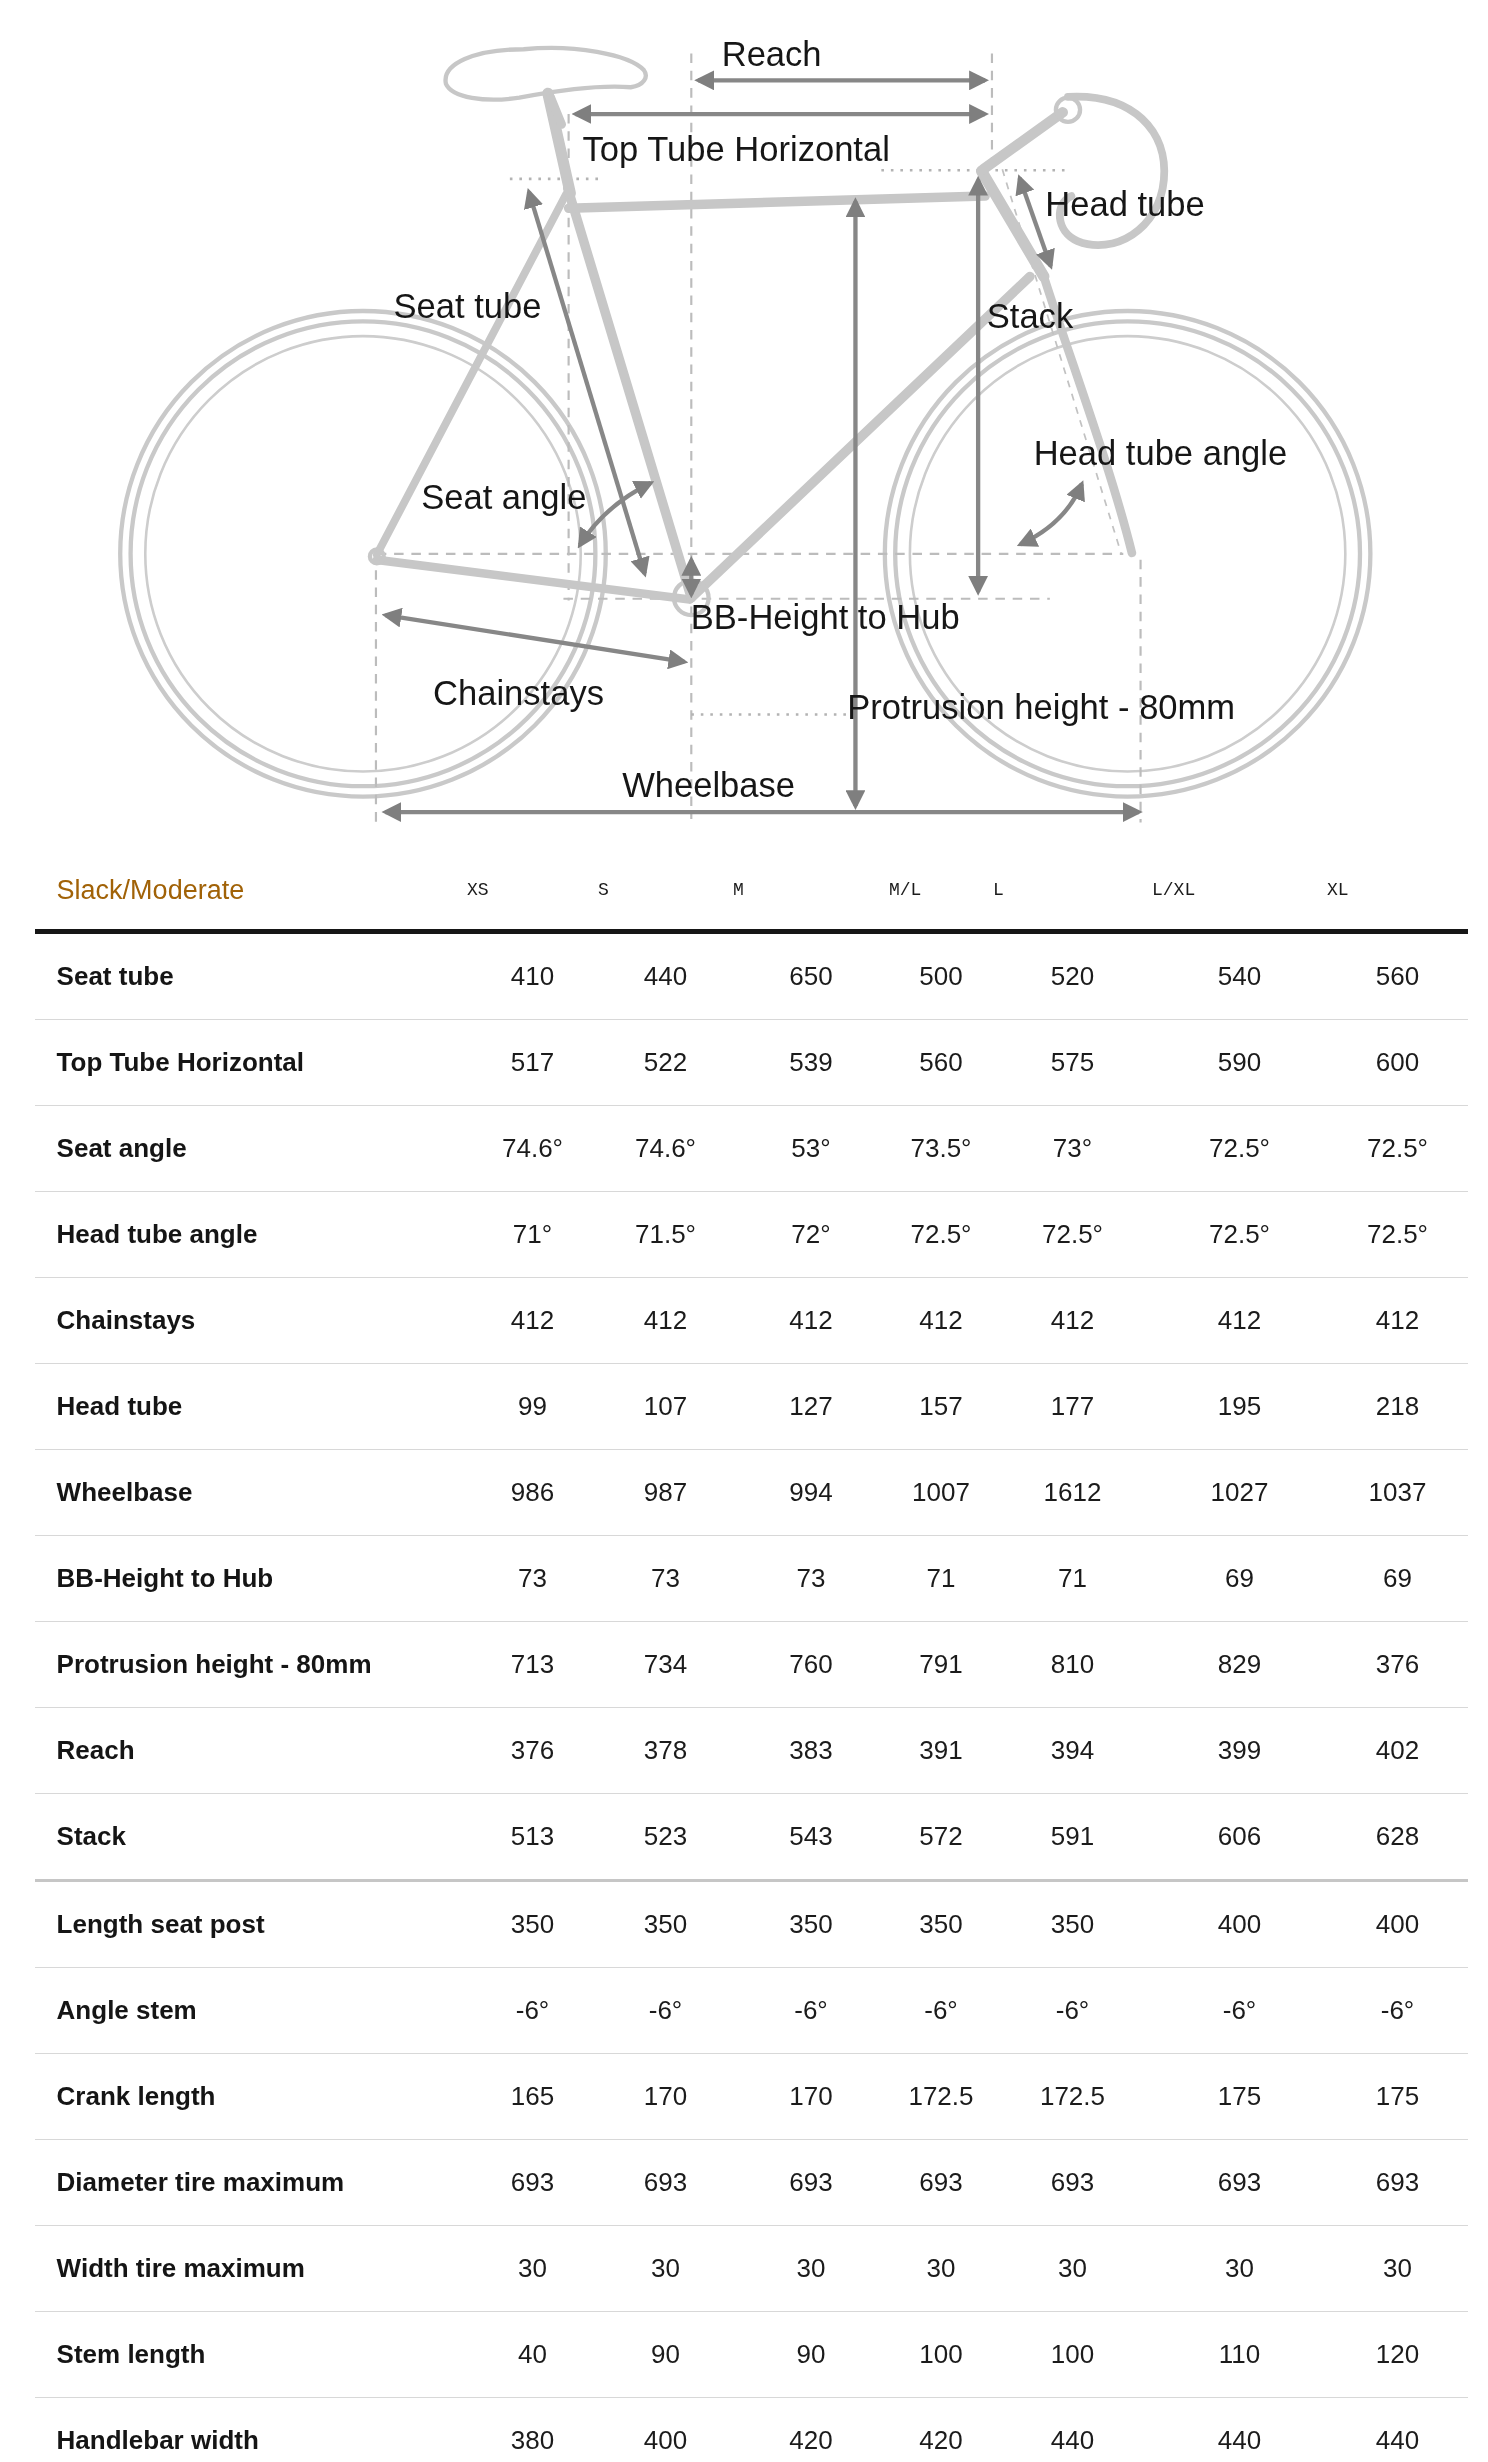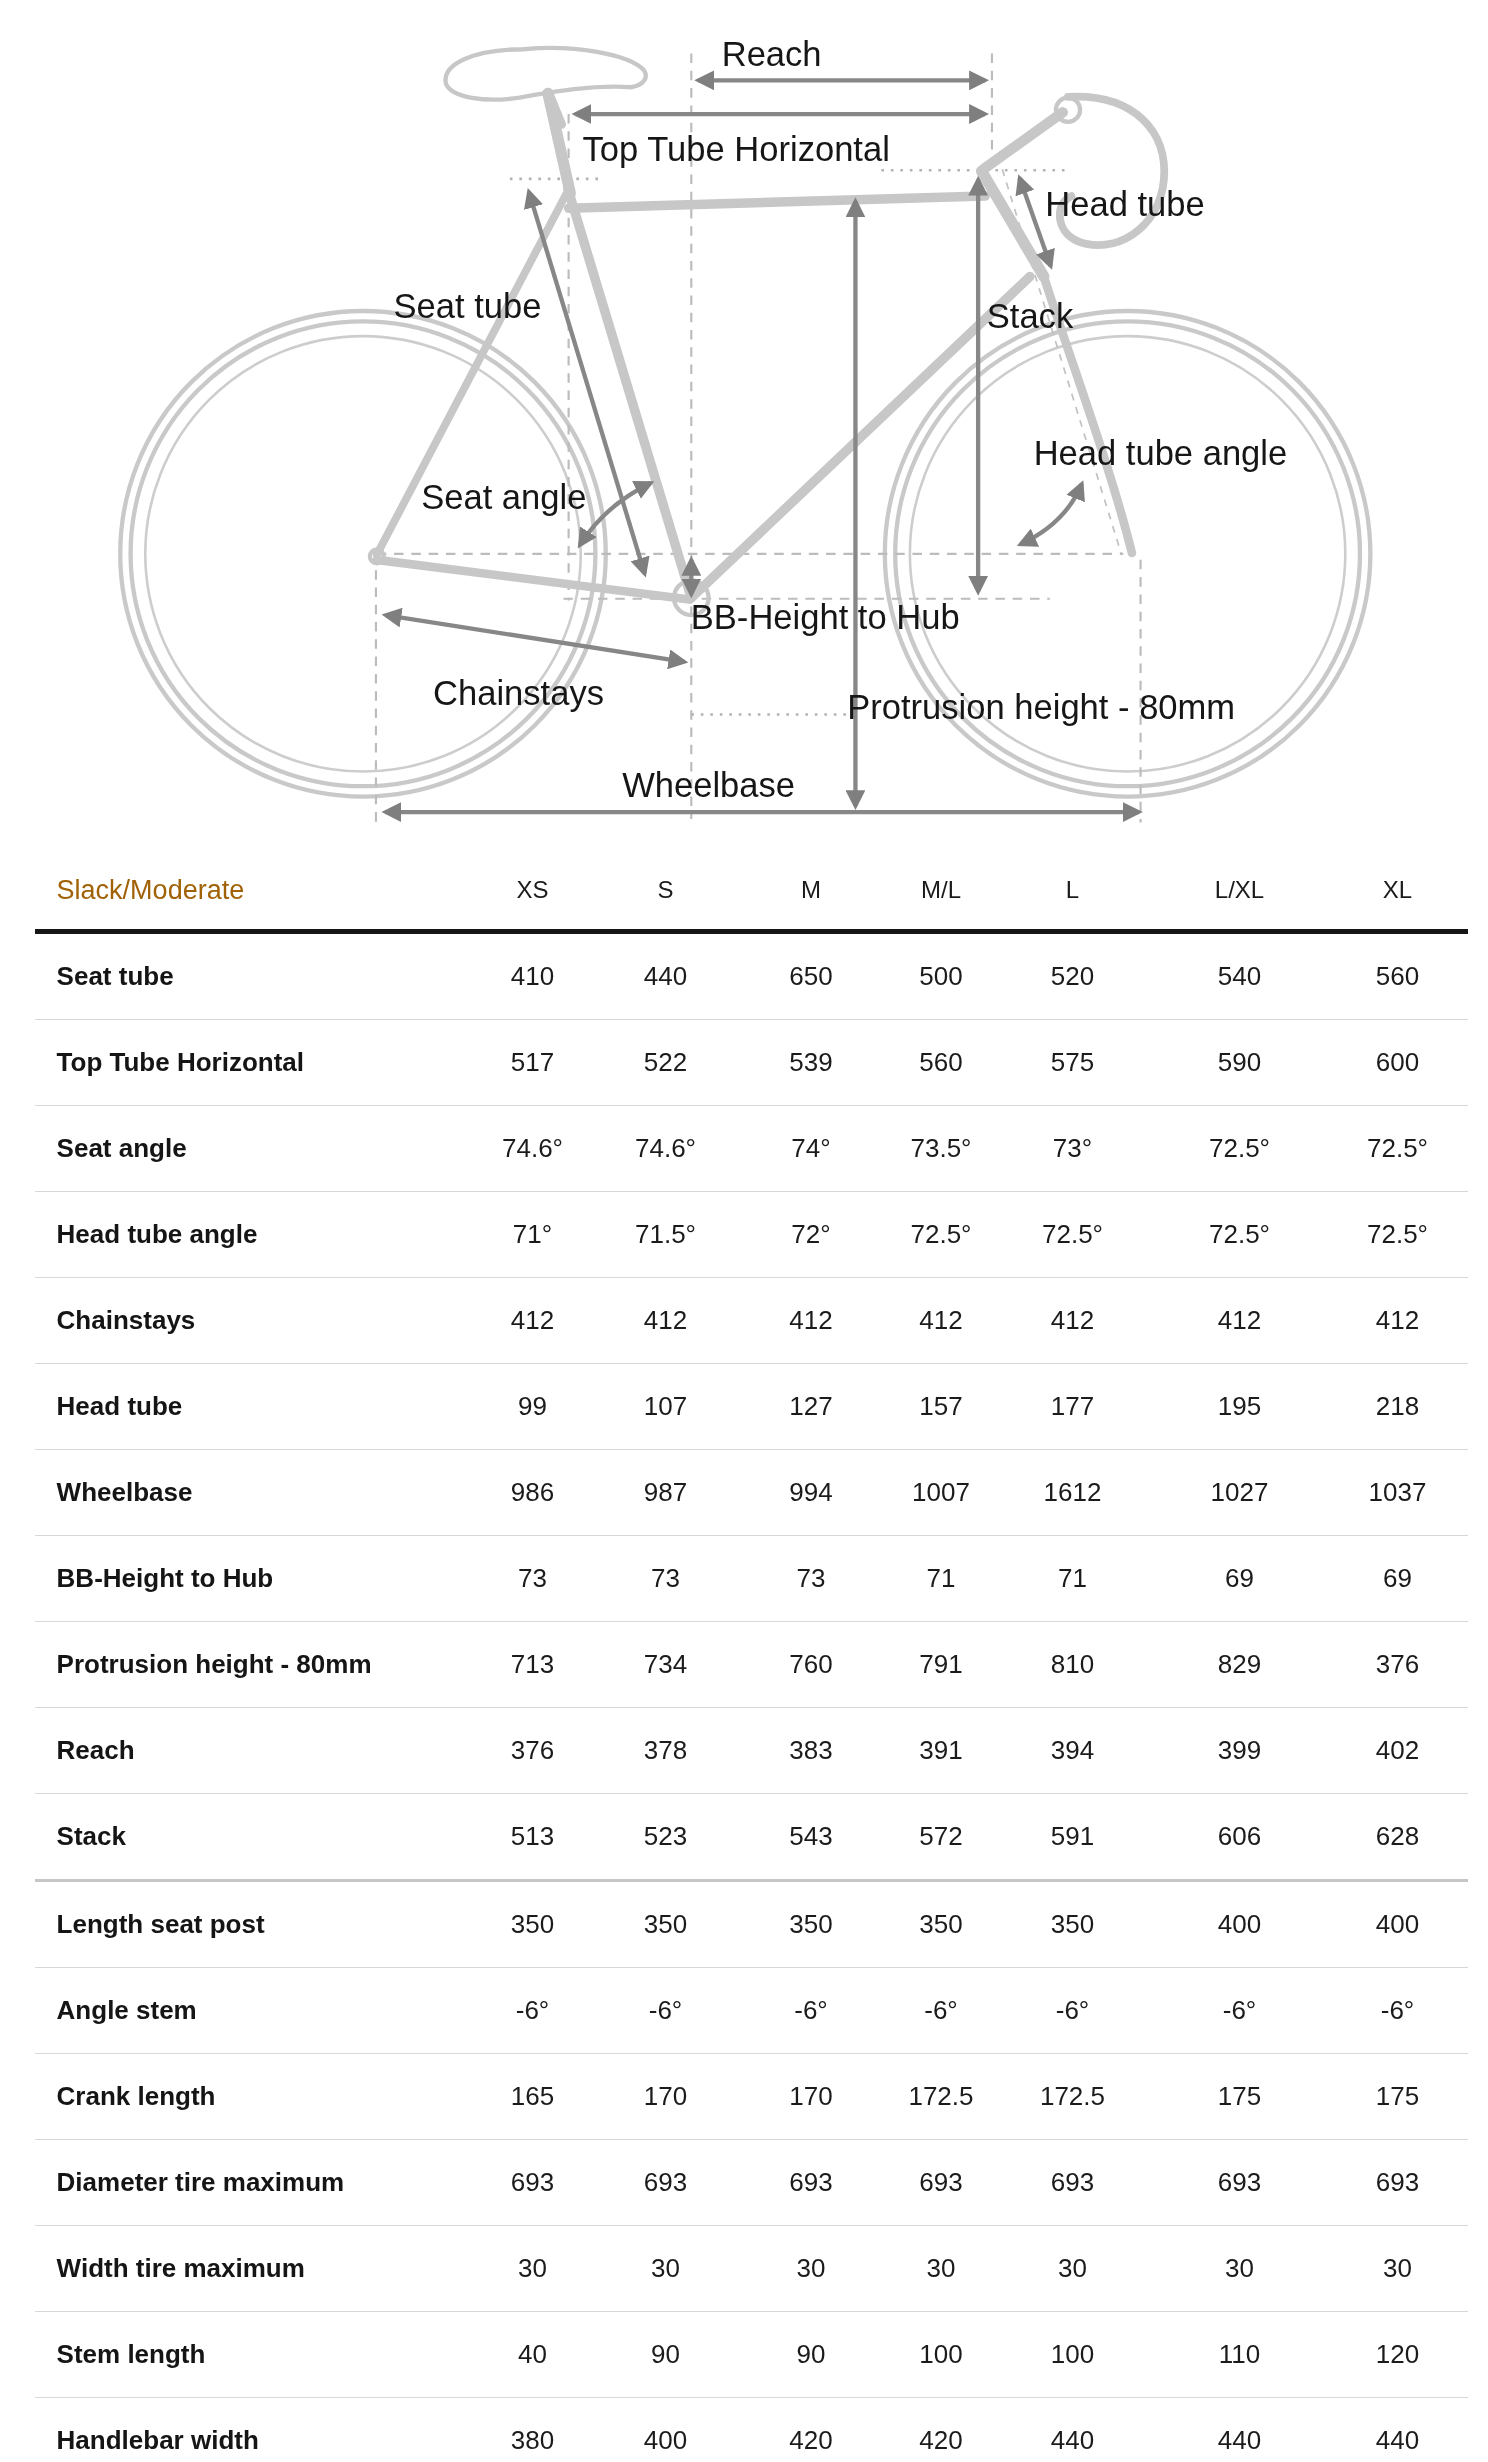--- a/index.html
+++ b/index.html
@@ -19,21 +19,21 @@
   .dlabel { font-family:"Liberation Sans", sans-serif; font-size:40px; fill:#161616; }
   
   .geo-table { position:absolute; top:851px; left:35px; width:1433px; }
   .thead, .trow {
     display:grid;
     grid-template-columns:432px 131px 135px 156px 104px 159px 175px 1fr;
     align-items:center;
   }
   .thead { height:78px; border-bottom:5.2px solid #161616; }
   .corner-label { color:#a16207; font-size:27px; padding-left:21.6px; }
-  .size-h { text-align:center; font-size:24px; color:#1b1b1b; }
+  .size-h { font-size:18px; color:#1b1b1b;font-family:Liberation Mono, monospace; }
   .trow { height:85px; border-bottom:1.7px solid #d8d8d8; }
   .trow.section-end { border-bottom:3.5px solid #c6c6c6; }
   .trow.last { border-bottom:none; }
   .tcell.label { font-weight:bold; font-size:26px; padding-left:21.6px; color:#151515; }
   .tcell.val { text-align:center; font-size:26px; color:#1b1b1b; }
 </style>
 </head>
 <body>
 
 <svg class="diagram" viewBox="0 0 1722 985">
@@ -148,21 +148,21 @@
         <div class="tcell val">539</div>
         <div class="tcell val">560</div>
         <div class="tcell val">575</div>
         <div class="tcell val">590</div>
         <div class="tcell val">600</div>
       </div>
       <div class="trow">
         <div class="tcell label">Seat angle</div>
         <div class="tcell val">74.6°</div>
         <div class="tcell val">74.6°</div>
-        <div class="tcell val">74°</div>
+        <div class="tcell val">53°</div>
         <div class="tcell val">73.5°</div>
         <div class="tcell val">73°</div>
         <div class="tcell val">72.5°</div>
         <div class="tcell val">72.5°</div>
       </div>
       <div class="trow">
         <div class="tcell label">Head tube angle</div>
         <div class="tcell val">71°</div>
         <div class="tcell val">71.5°</div>
         <div class="tcell val">72°</div>

